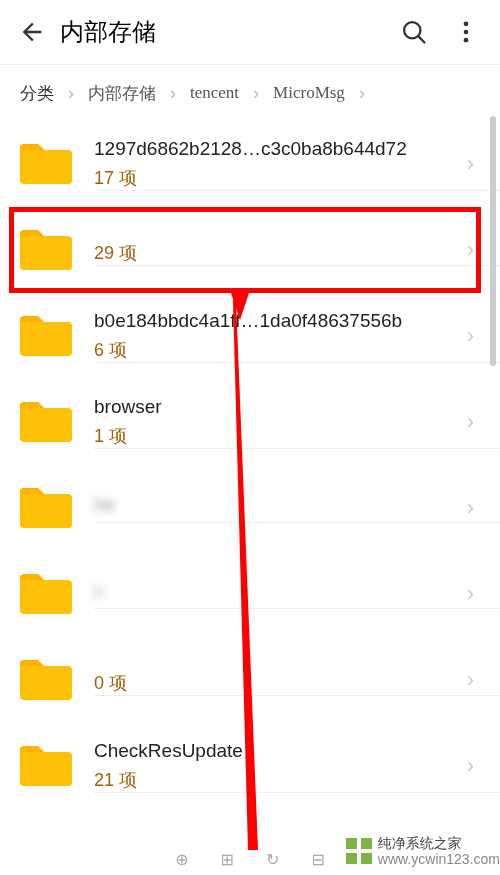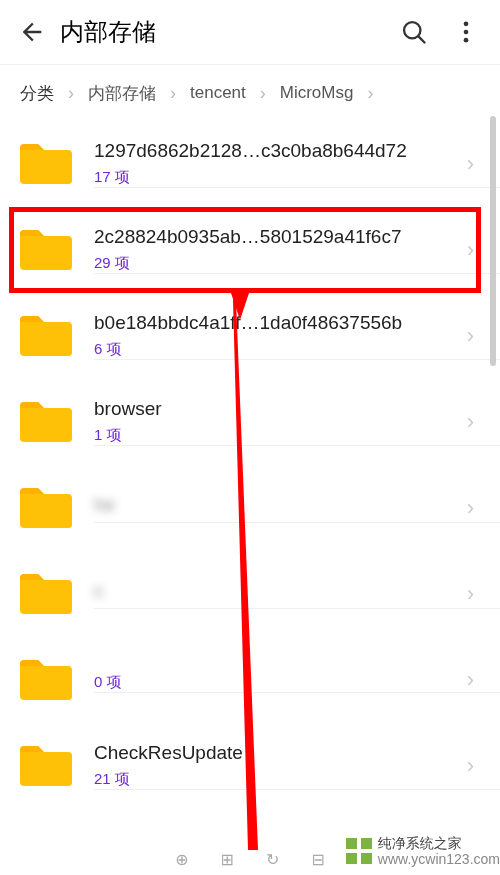--- a/index.html
+++ b/index.html
@@ -52,20 +52,21 @@
       display: flex;
       align-items: center;
       padding: 0 20px;
       font-size: 17px;
       gap: 14px;
       color: #999;
     }
     .breadcrumb-item {
       color: #555;
       cursor: pointer;
+      font-family: Liberation Serif, serif;
     }
     .breadcrumb-item.first {
       color: #333;
     }
     .breadcrumb-chevron {
       color: #bbb;
       font-size: 18px;
     }
     .folder-list {
       position: relative;
@@ -111,22 +112,22 @@
       border-bottom: none;
     }
     .folder-name {
       font-size: 19px;
       color: #222;
       white-space: nowrap;
       overflow: hidden;
       text-overflow: ellipsis;
     }
     .folder-meta {
-      font-size: 15px;
-      color: #6d28d9;
+      font-size: 18px;
+      color: #a16207;
       margin-top: 6px;
     }
     .item-chevron {
       position: absolute;
       right: 26px;
       top: 50%;
       transform: translateY(-50%);
       color: #ccc;
       font-size: 22px;
     }
@@ -236,21 +237,20 @@
         <div class="folder-meta">17 项</div>
       </div>
       <div class="item-chevron">›</div>
     </div>
     <div class="folder-item">
       <div class="folder-icon"><svg viewBox="0 0 56 44">
           <path d="M2 6 C2 3 4 2 6 2 L20 2 L26 8 L50 8 C53 8 54 10 54 12 L54 38 C54 41 53 42 50 42 L6 42 C4 42 2 41 2 38 Z" fill="#ffc107"></path>
           <path d="M2 6 C2 3 4 2 6 2 L20 2 L26 8 L2 8 Z" fill="#ffb300"></path>
         </svg></div>
       <div class="folder-content">
-        <div class="folder-name">2c28824b0935ab…5801529a41f6c7</div>
         <div class="folder-meta">29 项</div>
       </div>
       <div class="item-chevron">›</div>
     </div>
     <div class="folder-item">
       <div class="folder-icon"><svg viewBox="0 0 56 44">
           <path d="M2 6 C2 3 4 2 6 2 L20 2 L26 8 L50 8 C53 8 54 10 54 12 L54 38 C54 41 53 42 50 42 L6 42 C4 42 2 41 2 38 Z" fill="#ffc107"></path>
           <path d="M2 6 C2 3 4 2 6 2 L20 2 L26 8 L2 8 Z" fill="#ffb300"></path>
         </svg></div>
       <div class="folder-content">

